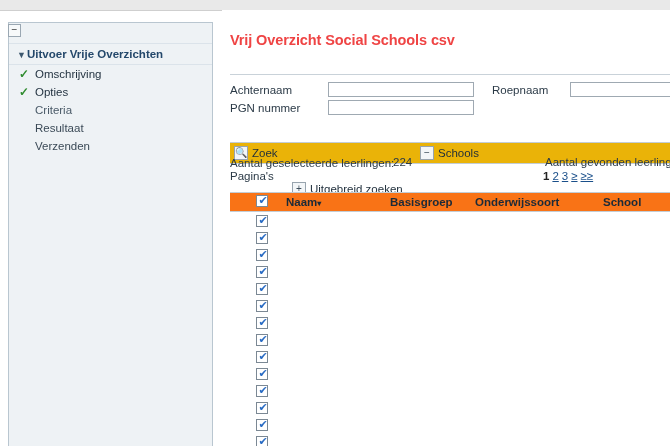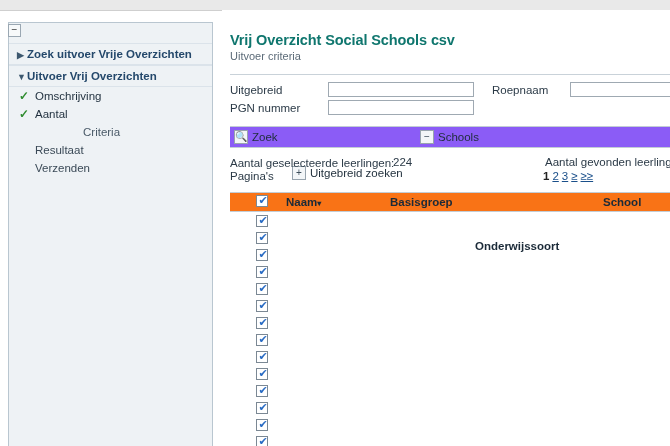--- a/index.html
+++ b/index.html
@@ -88,39 +88,38 @@
   }
   .sb-item.done .check {
     position: absolute;
     left: 10px; top: 2px;
     color: #2f8c2f;
     font-size: 12px;
     font-weight: bold;
   }
   .sb-item.sel {
     color: #4a5a68;
-    margin-left: 48px;
   }
 
   
   .main {
     position: absolute;
     left: 222px; top: 10px;
     right: 0; bottom: 0;
     background: #ffffff;
   }
   .main-head {
     position: absolute;
     left: 8px; top: 22px;
     right: 0;
   }
   .page-title {
     font-size: 14.5px;
     font-weight: bold;
-    color: #0f766e;
+    color: #ef4444;
     letter-spacing: -0.1px;
   }
   .page-sub {
     margin-top: 2px;
     font-size: 11px;
     color: #5c6b78;
   }
   .hr {
     position: absolute;
     left: 8px;
@@ -150,24 +149,24 @@
     box-sizing: border-box;
     font-family: "Liberation Sans", sans-serif;
     font-size: 11px;
     padding: 0 2px;
     color: #222;
   }
 
   
   .toolbar {
     position: absolute;
-    left: 8px; top: 116px;
+    left: 8px; top: 132px;
     right: 0;
     height: 20px;
-    background: #8b5cf6;
+    background: #eab308;
     border-top: 1px solid #c3cdd5;
     border-bottom: 1px solid #c3cdd5;
   }
   .tb-btn {
     position: absolute;
     top: 3px;
     height: 14px;
     line-height: 14px;
     font-size: 11.5px;
     color: #1e2d3a;
@@ -267,36 +266,33 @@
 </head>
 <body>
 
 <div class="app">
 
   <div class="topbar"></div>
 
   <div class="sidebar">
     <div class="sidebar-inner">
 
+
       <div class="sb-group">
-        <span class="tri">▶</span><span>Zoek uitvoer Vrije Overzichten</span>
-      </div>
-
-      <div class="sb-group">
-        <span class="tri">▼</span><span>Uitvoer Vrij Overzichten</span>
+        <span class="tri">▼</span><span>Uitvoer Vrije Overzichten</span>
       </div>
 
       <div class="sb-item done">
         <span class="check">✓</span>
         <span>Omschrijving</span>
       </div>
 
       <div class="sb-item done">
         <span class="check">✓</span>
-        <span>Aantal</span>
+        <span>Opties</span>
       </div>
 
       <div class="sb-item sel">
         <span>Criteria</span>
       </div>
 
       <div class="sb-item">
         <span>Resultaat</span>
       </div>
 
@@ -306,27 +302,26 @@
 
     </div>
   </div>
 
   <div class="sidebar-collapse">−</div>
 
   <div class="main">
 
     <div class="main-head">
       <div class="page-title">Vrij Overzicht Social Schools csv</div>
-      <div class="page-sub">Uitvoer criteria</div>
     </div>
 
     <div class="hr"></div>
 
     <div class="form">
-      <span class="f-label" style="left:0; top:2px;">Uitgebreid</span>
+      <span class="f-label" style="left:0; top:2px;">Achternaam</span>
       <input class="f-input" style="left: 98px; top: 0px; width: 146px;" value="" placeholder="">
 
       <span class="f-label" style="left:262px; top:2px;">Roepnaam</span>
       <input class="f-input" style="left: 340px; top: 0px; width: 108px;" value="" placeholder="">
 
       <span class="f-label" style="left:0; top:20px;">PGN nummer</span>
       <input class="f-input" style="left: 98px; top: 18px; width: 146px;" value="" placeholder="">
     </div>
 
     <div class="toolbar">
@@ -348,21 +343,21 @@
       <span class="c-pages">Pagina's</span>
       <span class="pager">
         <b>1</b><a href="#">2</a><a href="#">3</a><a href="#">≥</a><a href="#">≥≥</a>
       </span>
     </div>
 
     <div class="table-head">
       <span class="cb on head-cb"></span>
       <span class="th" style="left:56px;"><span>Naam</span><span class="sortcaret">▾</span></span>
       <span class="th" style="left:160px;"><span>Basisgroep</span></span>
-      <span class="th" style="left:245px;margin-top:44px;"><span>Onderwijssoort</span></span>
+      <span class="th" style="left:245px;"><span>Onderwijssoort</span></span>
       <span class="th" style="left:373px;"><span>School</span></span>
     </div>
 
     <div class="rows">
       <div class="row">
           <span class="cb on"></span>
         </div>
       <div class="row">
           <span class="cb on"></span>
         </div>

